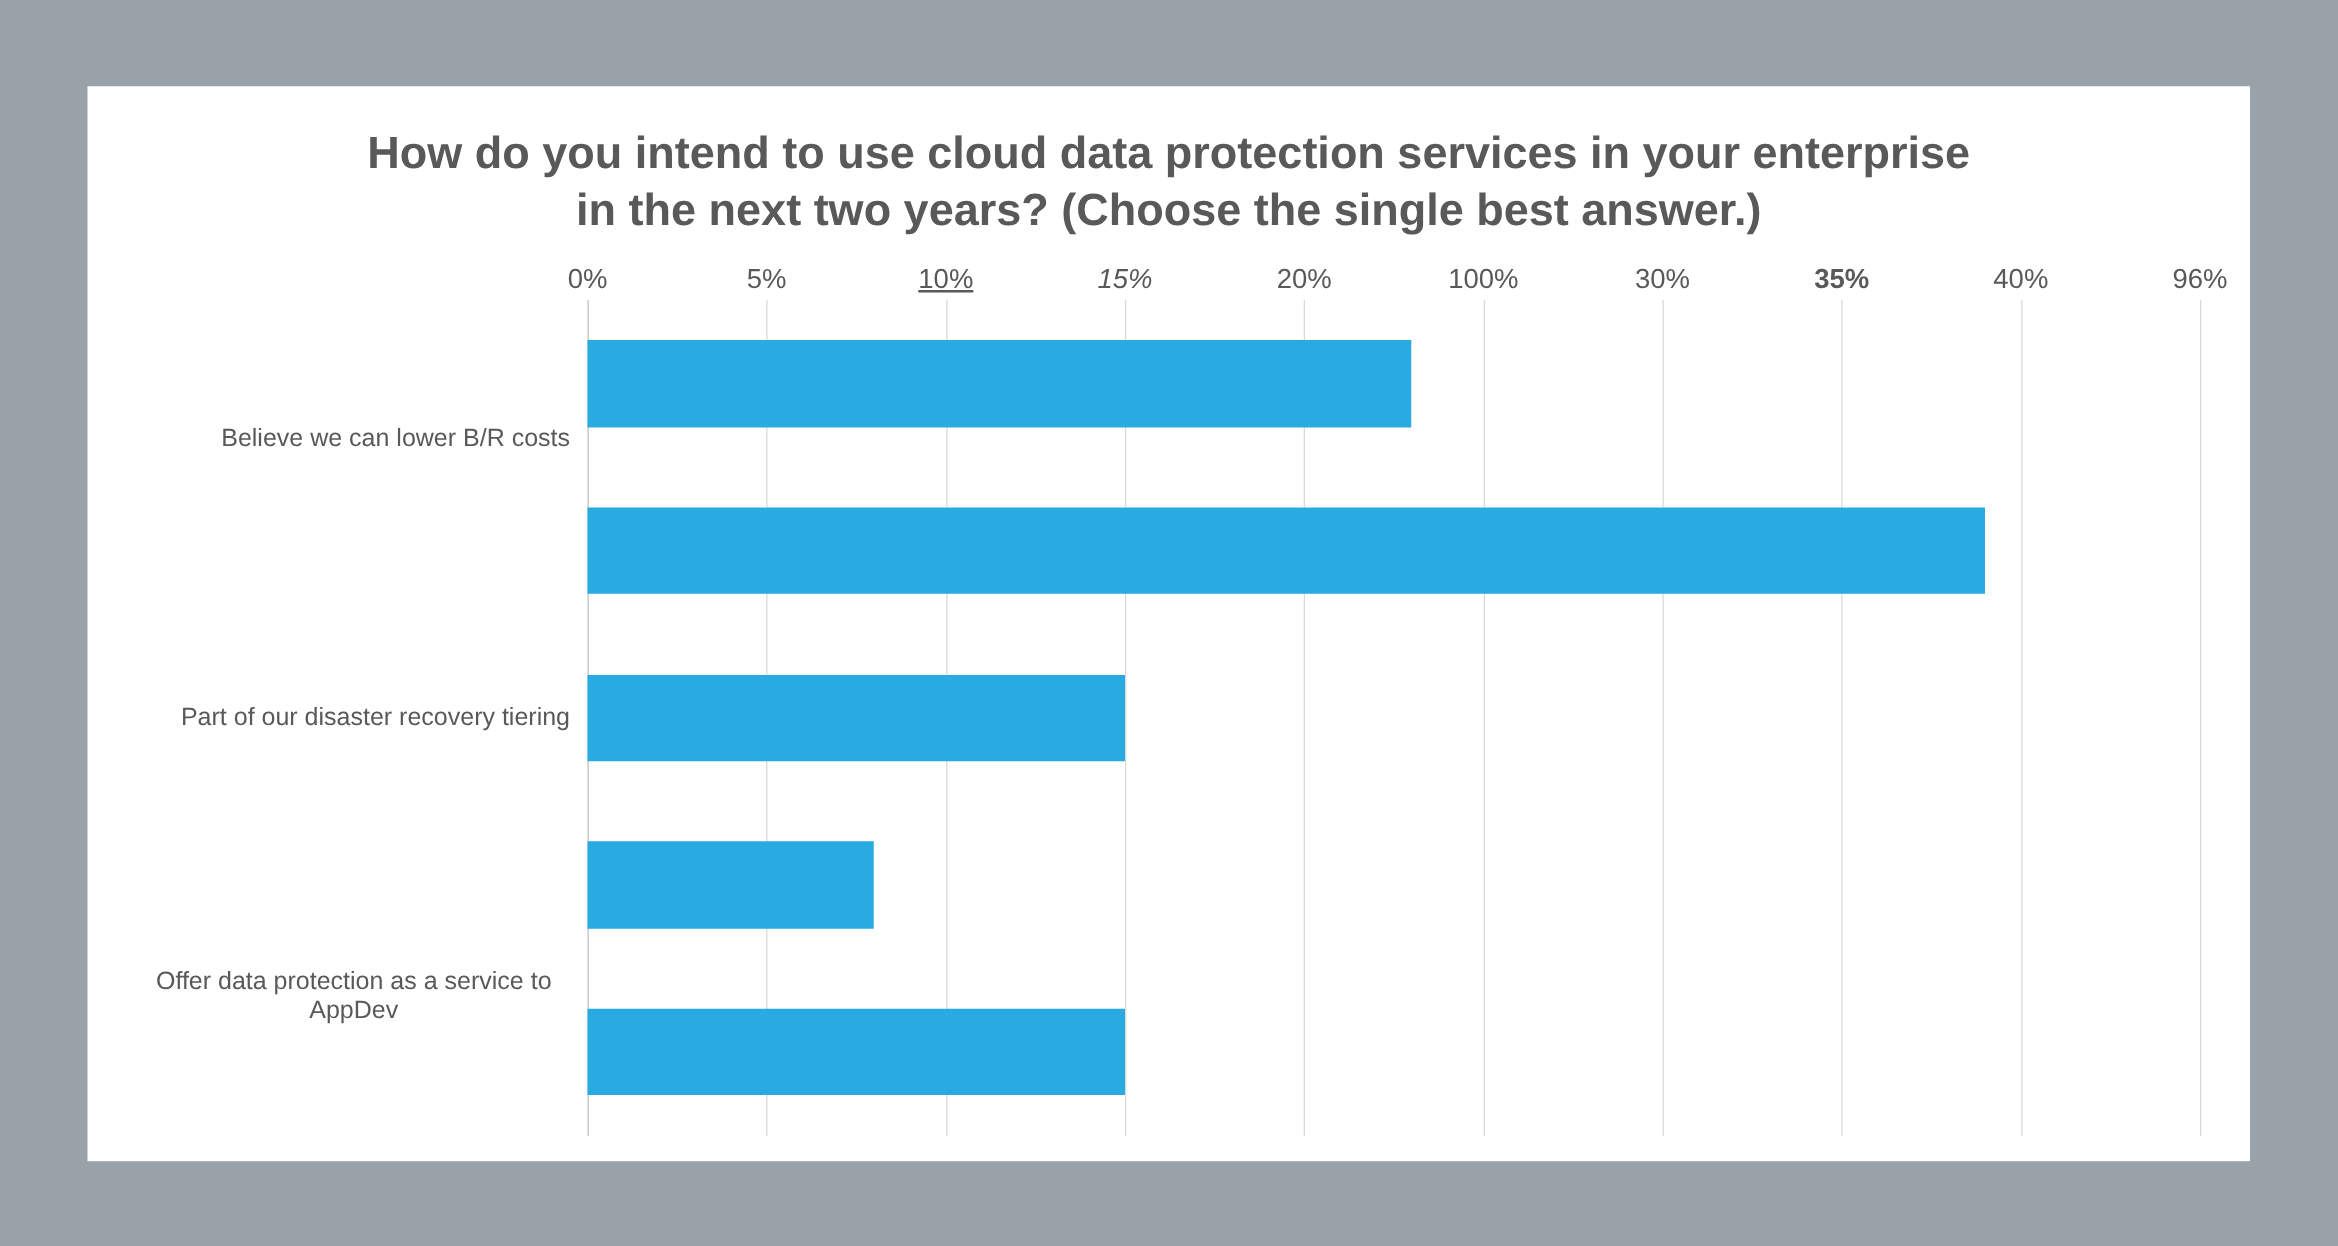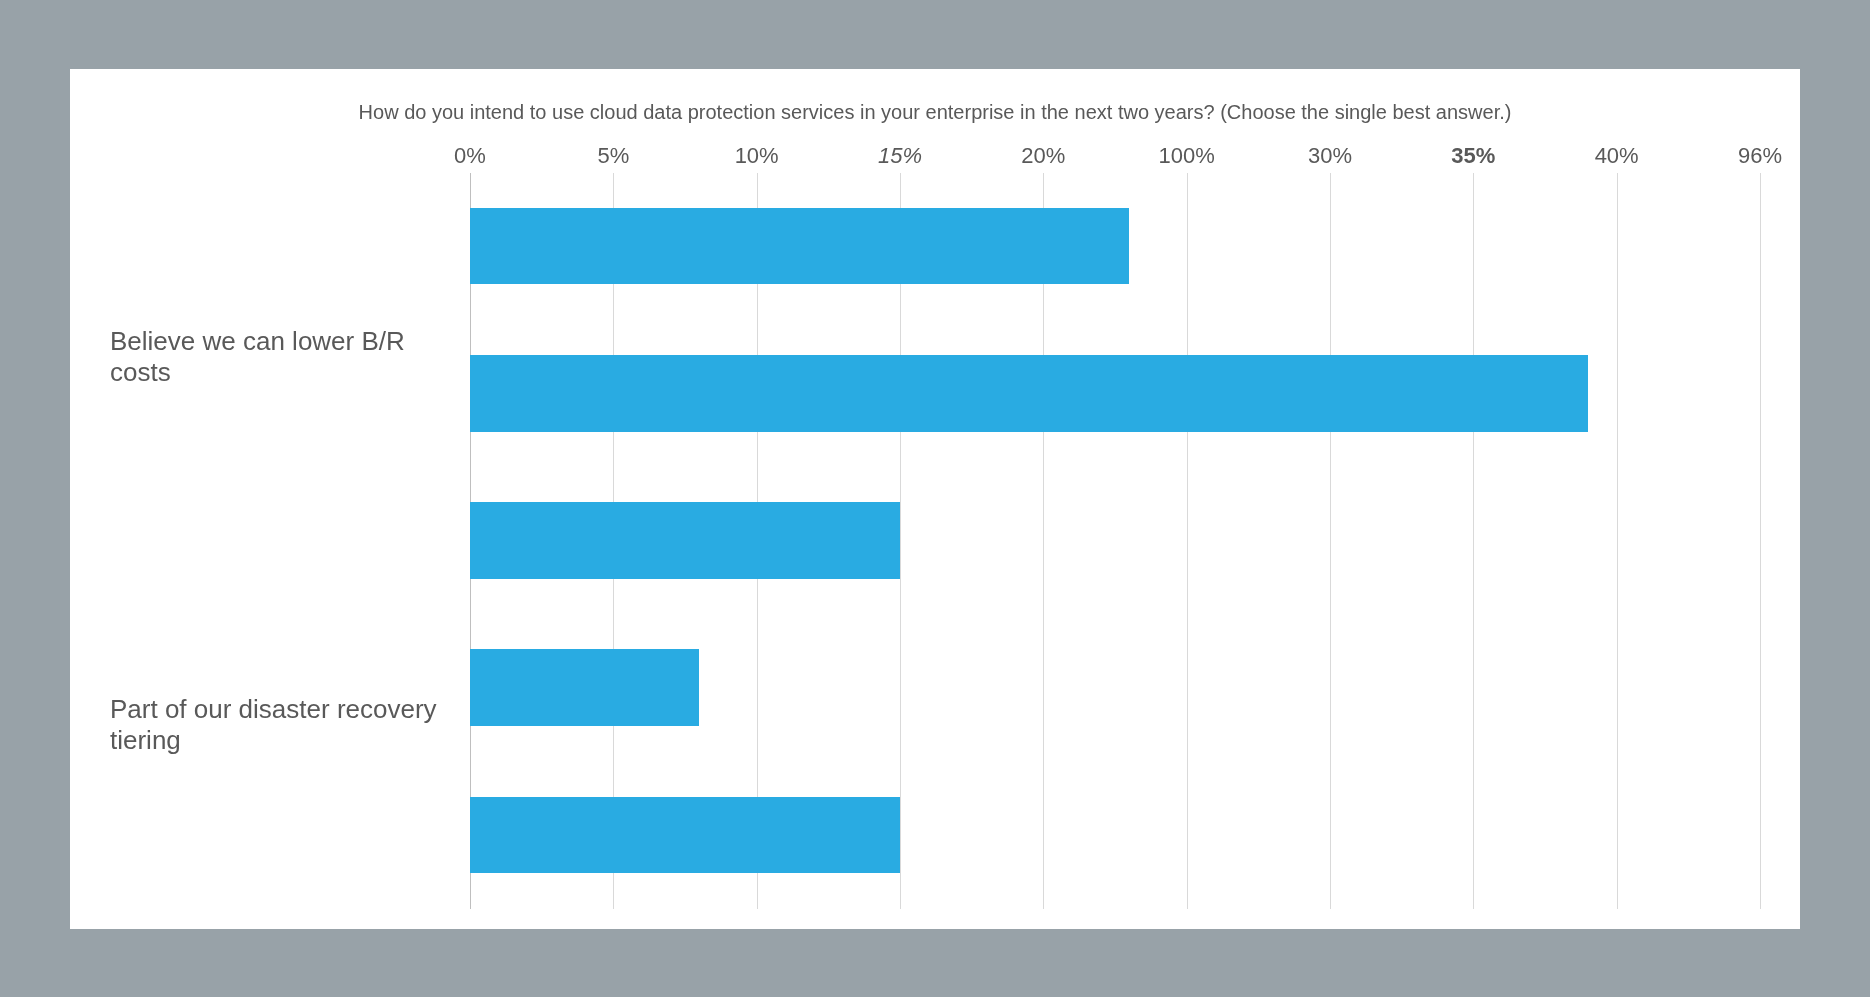--- a/index.html
+++ b/index.html
@@ -16,23 +16,23 @@
     background: #ffffff;
     width: 1730px;
     height: 860px;
     padding: 30px 40px 20px 40px;
     display: flex;
     flex-direction: column;
   }
   .chart-title {
     text-align: center;
     color: #595959;
-    font-size: 20px;
+    font-size: 36px;
     line-height: 1.3;
-    font-weight: 400;
+    font-weight: 700;
     margin: 0 auto 18px auto;
     max-width: 1300px;
   }
   .chart-body {
     flex: 1;
     display: flex;
     flex-direction: column;
   }
   .axis-row {
     display: flex;
@@ -67,22 +67,22 @@
     display: flex;
     flex-direction: column;
   }
   .cat-cell {
     flex: 1;
     display: flex;
     align-items: center;
     justify-content: flex-end;
     padding-right: 14px;
     color: #595959;
-    font-size: 26px;
-    text-align: left;
+    font-size: 20px;
+    text-align: center;
   }
   .bars-wrap {
     flex: 1;
     position: relative;
   }
   .gridlines {
     position: absolute;
     inset: 0;
   }
   .gridline {
@@ -118,36 +118,37 @@
   <div class="chart-title">How do you intend to use cloud data protection services in your enterprise in the next two years? (Choose the single best answer.)</div>
 
   <div class="chart-body">
 
     <div class="axis-row">
       <div class="y-label-col"></div>
       <div class="plot-col">
         <div class="tick-labels" id="tick-labels">
             <span class="tick-label" style="left: 0%;">0%</span>
             <span class="tick-label" style="left: 11.1111%;">5%</span>
-            <span class="tick-label" style="left: 22.2222%;">10%</span>
+            <span class="tick-label" style="left: 22.2222%; text-decoration: underline;">10%</span>
             <span class="tick-label" style="left: 33.3333%; font-style: italic;">15%</span>
             <span class="tick-label" style="left: 44.4444%;">20%</span>
             <span class="tick-label" style="left: 55.5556%;">100%</span>
             <span class="tick-label" style="left: 66.6667%; text-align: center;">30%</span>
             <span class="tick-label" style="left: 77.7778%; font-weight: bold;">35%</span>
             <span class="tick-label" style="left: 88.8889%;">40%</span>
             <span class="tick-label" style="left: 100%;">96%</span>
           </div>
       </div>
     </div>
 
     <div class="plot-area">
       <div class="categories" id="categories">
           <div class="cat-cell">Believe we can lower B/R costs</div>
           <div class="cat-cell">Part of our disaster recovery tiering</div>
+          <div class="cat-cell">Offer data protection as a service to AppDev</div>
         </div>
       <div class="bars-wrap">
         <div class="gridlines" id="gridlines">
             <div class="gridline axis" style="left: 0%;"></div>
             <div class="gridline" style="left: 11.1111%;"></div>
             <div class="gridline" style="left: 22.2222%;"></div>
             <div class="gridline" style="left: 33.3333%;"></div>
             <div class="gridline" style="left: 44.4444%;"></div>
             <div class="gridline" style="left: 55.5556%;"></div>
             <div class="gridline" style="left: 66.6667%;"></div>

